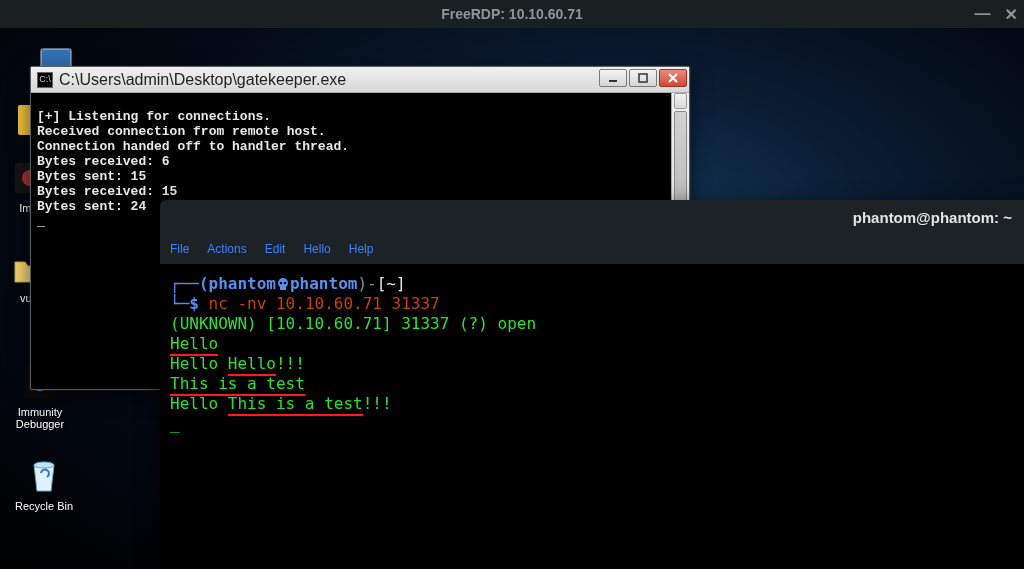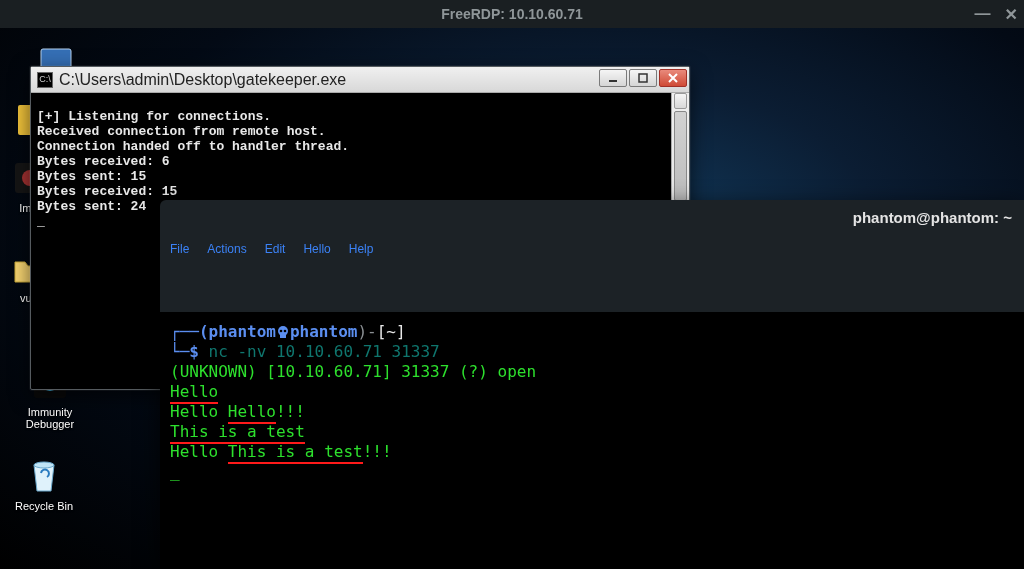--- a/index.html
+++ b/index.html
@@ -126,27 +126,26 @@
     padding: 0 10px;
     color: #3b82f6; font-size: 12px; text-align: center;
   }
   .term-menubar span { cursor: pointer; }
   .term-body {
     flex: 1; background: #000;
     padding: 10px 10px;
     font-family: "DejaVu Sans Mono","Menlo","Courier New",monospace;
     font-size: 16px; line-height: 20px;
     position: relative;
-    margin-top: 48px;
   }
   .c-blue   { color: #5b8ef0; font-weight: bold; }
   .c-grey   { color: #8a8f93; }
   .c-green  { color: #2de02d; }
   .c-white  { color: #e8e8e8; }
-  .c-lgreen { color: #0f766e; }
+  .c-lgreen { color: #c2410c; }
   .ul-red { border-bottom: 2px solid #ff1a1a; padding-bottom: 1px; }
 
   .skull { display:inline-block; width:14px; height:14px; vertical-align:-2px; }
 </style>
 </head>
 <body>
 
 <div class="host-titlebar">
   <span>FreeRDP: 10.10.60.71</span>
   <div class="controls">
@@ -190,21 +189,21 @@
         <path d="M2 6 h10 l3 4 h17 v16 h-30 z" fill="#f5d370" stroke="#c9a838"></path>
       </svg>
   </div>
   <div></div>
 </div>
 
 <div class="desktop-icon" style="left:-8px; top:292px;">
   <div>vuln</div>
 </div>
 
-<div class="desktop-icon" style="left:12px; top:362px;">
+<div class="desktop-icon" style="left:2px; top:362px;">
   <div class="glyph">
     <svg width="32" height="32">
         <rect width="32" height="32" fill="#0a0a0a" rx="3"></rect>
         <circle cx="16" cy="16" r="9" fill="#37b5e4"></circle>
       </svg>
   </div>
   <div>Immunity Debugger</div>
 </div>
 
 <div class="desktop-icon" style="left:6px; top:456px;">

